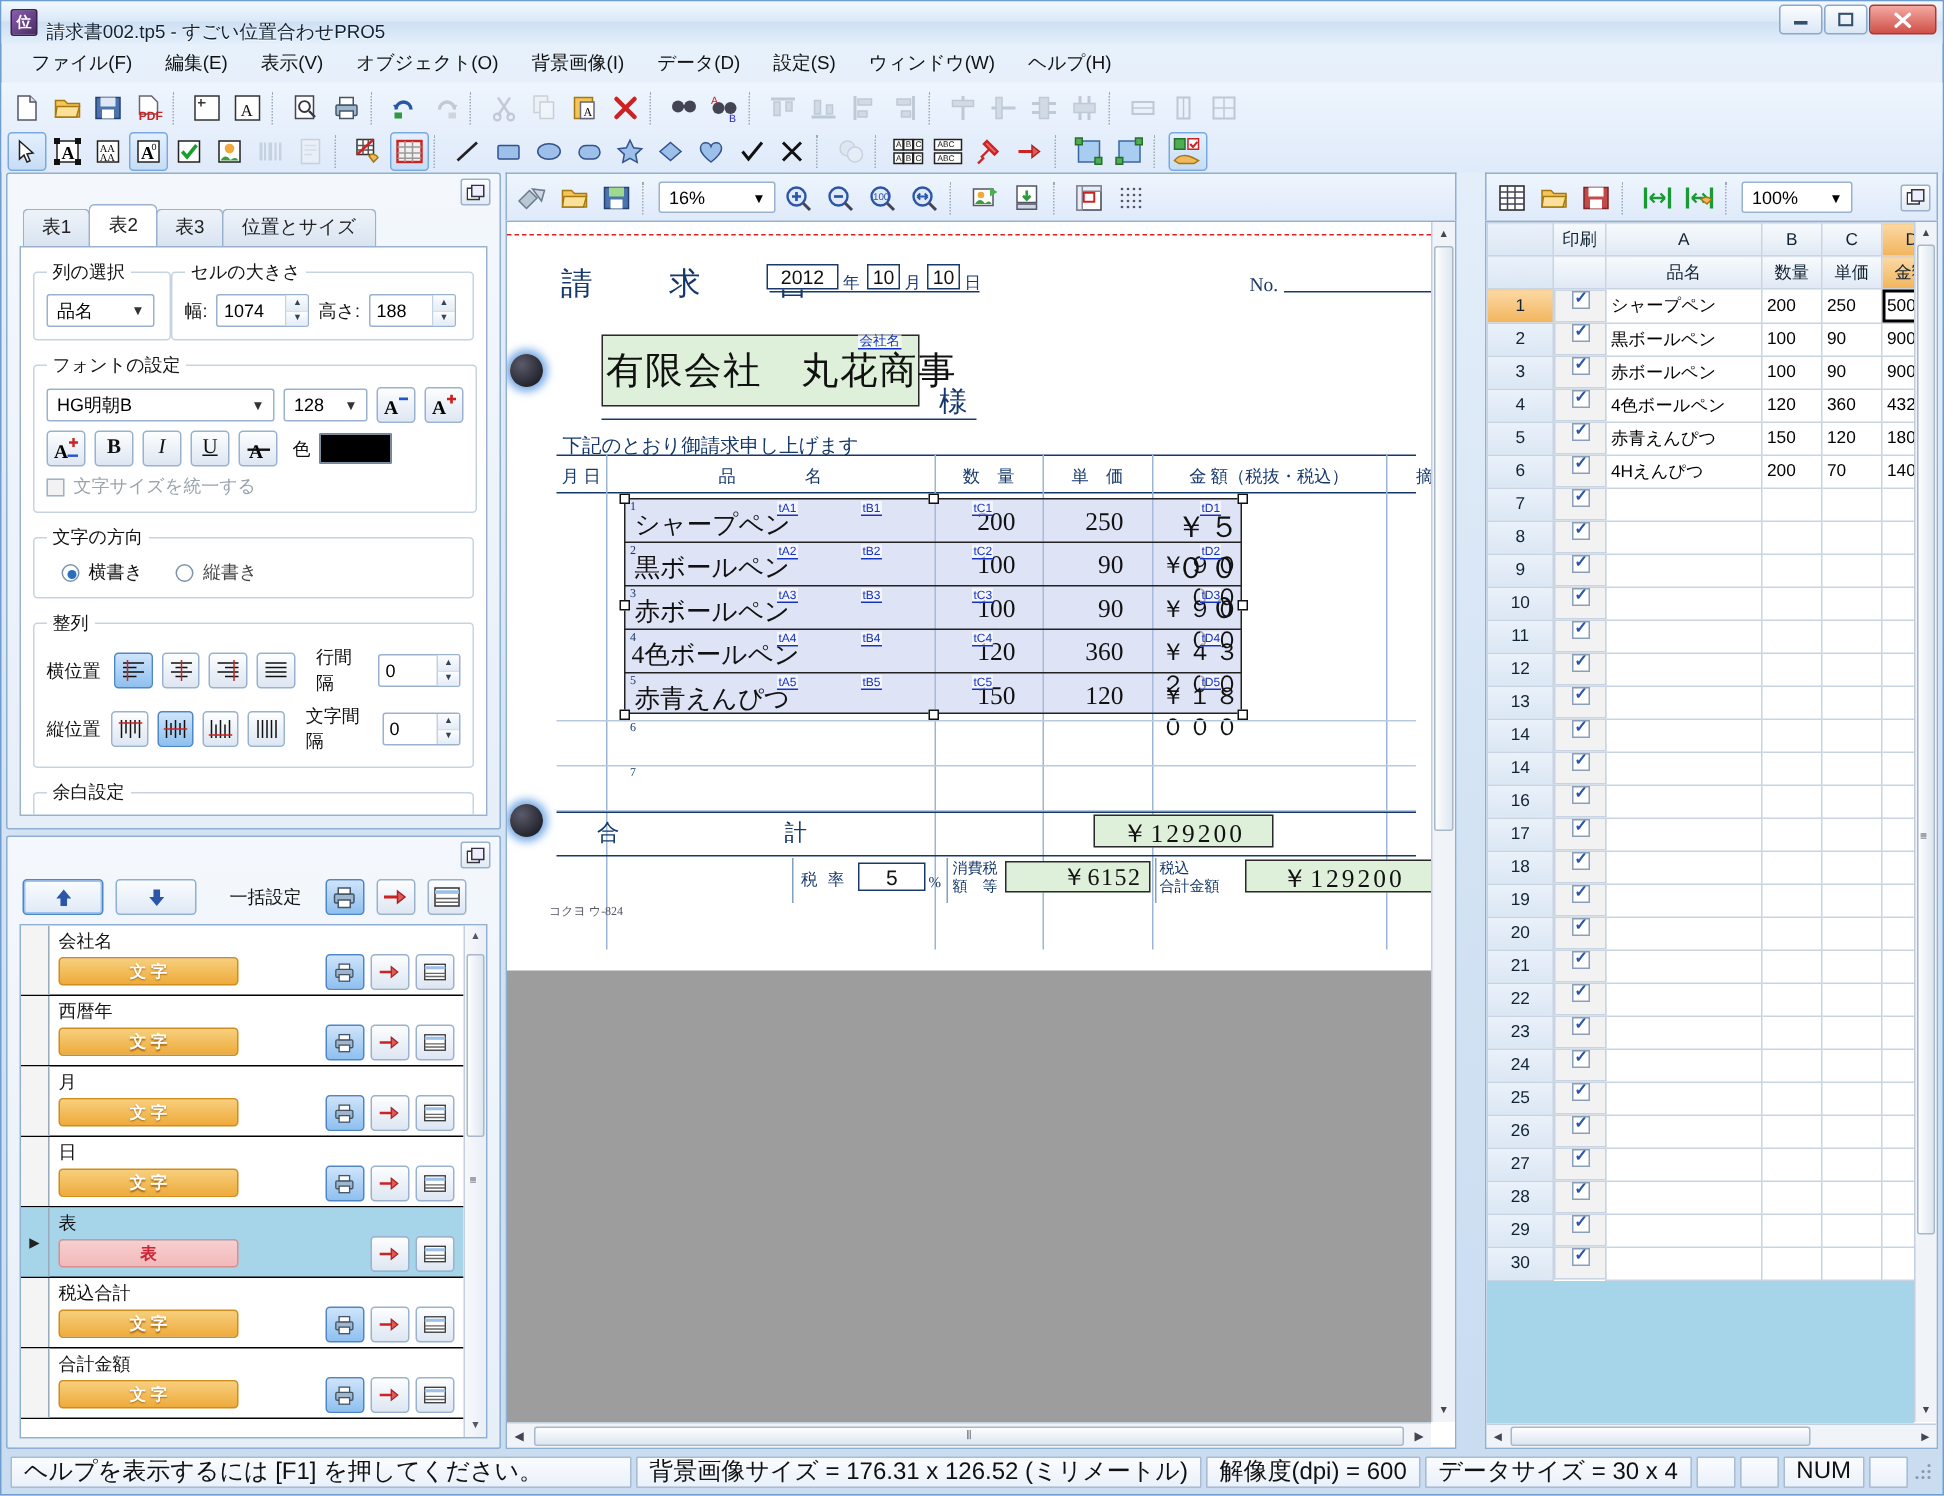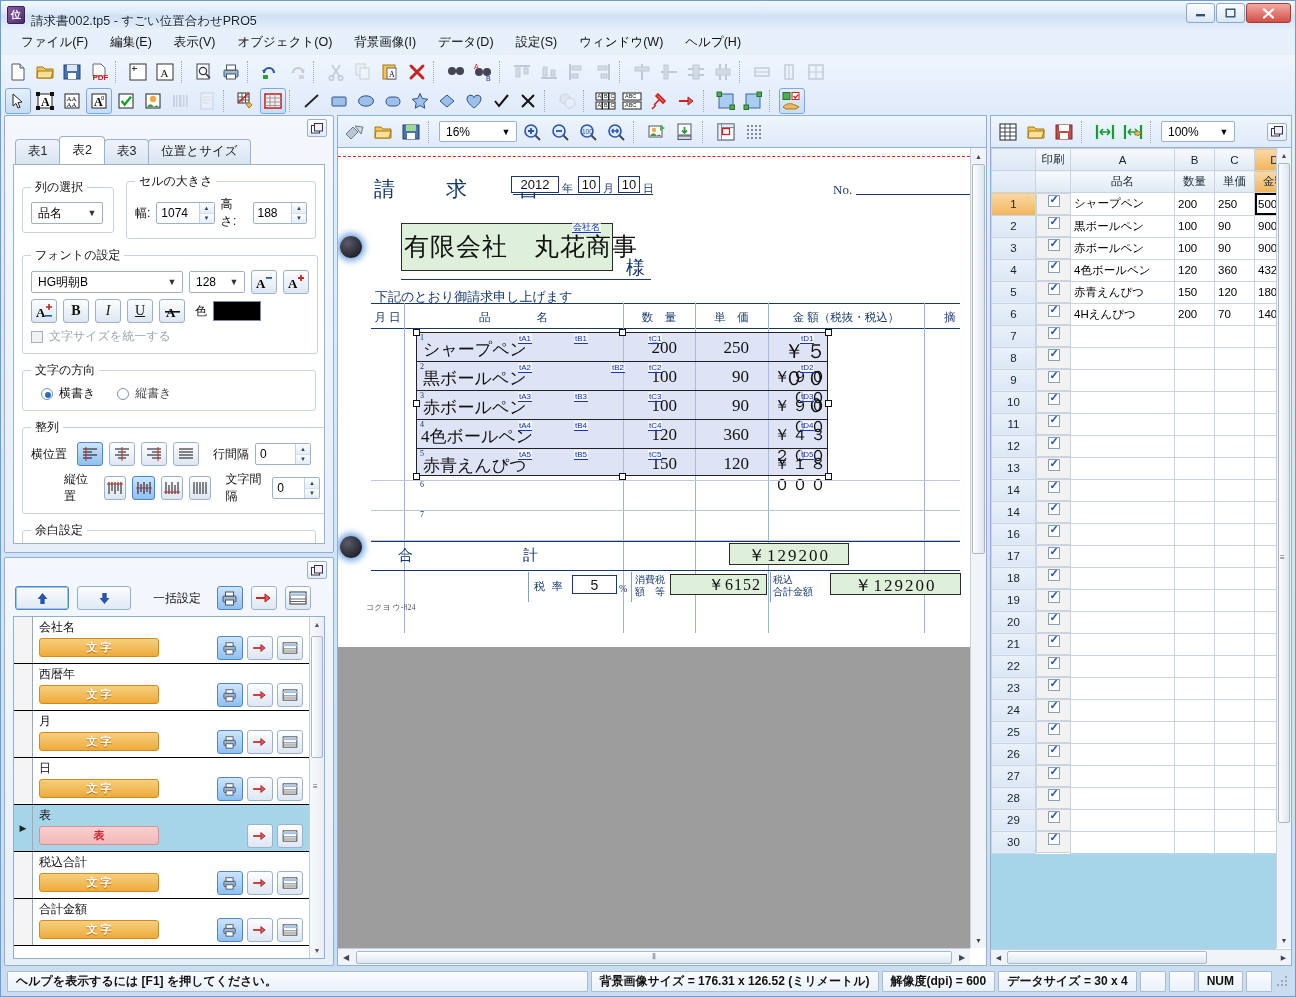--- a/index.html
+++ b/index.html
@@ -51,21 +51,21 @@
     width:26px;height:26px;border:1px solid transparent;border-radius:3px;
     display:flex;align-items:center;justify-content:center;position:relative;
   }
   .tbtn.sel { border-color:#7aa9df; background:linear-gradient(180deg,#e4f0fd,#c6ddf6); }
   .tsep { width:7px;height:22px;border-left:1px dotted #9ab; margin:0 2px; }
   .dis { opacity:.38; }
   
   .main { flex:1 1 auto; display:flex; min-height:0; padding:0 3px 0 3px; gap:3px; }
   .col-left { width:330px; flex:0 0 330px; display:flex; flex-direction:column; gap:4px; }
   .col-center { flex:1 1 auto; min-width:0; display:flex; flex-direction:column; }
-  .col-right { width:302px; flex:0 0 302px; display:flex; flex-direction:column; }
+  .col-right { width:302px; flex:0 0 302px; display:flex; flex-direction:column;margin-left:16px; }
   .panel {
     background:linear-gradient(180deg,#f4f8fd,#e6eef8);
     border:1px solid #8fb0d2; border-radius:2px;
     display:flex;flex-direction:column; position:relative; min-height:0;
   }
   .pbar { height:24px;flex:0 0 24px;display:flex;justify-content:flex-end;align-items:center;padding-right:6px; }
   .pinbtn { width:20px;height:18px;border:1px solid #9ab2cd;border-radius:2px;
      background:linear-gradient(180deg,#fdfefe,#e2eaf4); display:flex;align-items:center;justify-content:center;}
   
   .tabs { display:flex; align-items:flex-end; padding-left:10px; height:24px; }
@@ -169,21 +169,21 @@
   table.dg td.chk{text-align:center;width:35px;}
   .dgcb{width:12px;height:12px;border:1px solid #8aa0b8;background:#fff;display:inline-block;position:relative;vertical-align:middle;}
   .dgcb::after{content:"✓";position:absolute;left:1px;top:-3px;font-size:11px;color:#2a55a8;font-weight:bold;}
   .cellsel{outline:2px solid #000;outline-offset:-2px;}
   .gridblue{background:#a6d5ea;flex:1 1 auto;}
   .grid-vsb{position:absolute;right:0;top:0;bottom:17px;width:15px;background:#f0f3f7;border-left:1px solid #c3cfdd;display:flex;flex-direction:column;}
   .grid-hsb{position:absolute;left:0;right:0;bottom:0;height:16px;background:#f0f3f7;border-top:1px solid #c3cfdd;display:flex;align-items:center;}
   
   .statusbar{flex:0 0 30px;height:30px;display:flex;align-items:center;gap:3px;padding:0 6px;}
   .sbox{height:21px;border:1px solid #a9bcd2;background:linear-gradient(180deg,#fafcff,#eaf1f9);
-     display:flex;align-items:center;padding:0 8px;font-size:12px;color:#111;border-radius:1px;font-weight:bold;}
+     display:flex;align-items:center;padding:0 8px;font-size:16px;color:#111;border-radius:1px;}
   .sbox.grow{flex:1 1 auto;}
   svg{display:block;}
 </style>
 </head>
 <body>
 
 <div class="window">
 
   <div class="titlebar">
     <div class="appicon">位</div>
@@ -627,21 +627,21 @@
           </div>
         </div>
         <div class="tabs">
           <div class="tab">表1</div>
           <div class="tab active">表2</div>
           <div class="tab">表3</div>
           <div class="tab">位置とサイズ</div>
         </div>
         <div class="tabbody">
 
-          <div style="display:flex; gap:12px;align-items:center;">
+          <div style="display:flex; gap:0;">
             <fieldset class="gb" style="width:92px;">
               <legend>列の選択</legend>
               <div class="combo" style="width:72px;">
                 <span>品名</span>
                 <span class="arrow">▼</span>
               </div>
             </fieldset>
             <fieldset class="gb" style="flex:1;">
               <legend>セルの大きさ</legend>
               <div class="row" style="margin-bottom:0;">
@@ -767,21 +767,21 @@
               <span class="lbl" style="margin-left:8px;">行間隔</span>
               <div class="spin" style="width:56px;">
                 <input readonly="" value="0" style="">
                 <span class="spinbtns">
                     <i>▲</i>
                     <i>▼</i>
                   </span>
               </div>
             </div>
             <div class="row" style="margin-bottom:0;">
-              <span class="lbl" style="width:40px;margin-left:33px;">縦位置</span>
+              <span class="lbl" style="width:40px;">縦位置</span>
               <div class="sqbtn">
                 <svg width="16" height="14" viewBox="0 0 16 14">
                     <g stroke="#111">
                       <path d="M2 1v12M5 1v9M8 1v12M11 1v9M14 1v12"></path>
                     </g>
                     <path d="M0 3h16" stroke="#c22"></path>
                   </svg>
               </div>
               <div class="sqbtn on">
                 <svg width="16" height="14" viewBox="0 0 16 14">
@@ -1255,21 +1255,21 @@
             <div style="position:absolute;left:358px;top:190px;width:53px;text-align:right;font-size:17px;color:#111;font-family:'Liberation Serif',serif;">250</div>
             <div class="tag" style="left:310px;top:186px;">tC1</div>
             <div style="position:absolute;left:434px;top:190px;width:56px;text-align:right;font-size:20px;color:#111;font-family:'Liberation Serif',serif;letter-spacing:2px;">￥５０００</div>
             <div class="tag" style="left:462px;top:186px;">tD1</div>
 
             <div style="position:absolute;left:78px;top:214px;width:412px;height:29px;border-bottom:1px solid #222;"></div>
             <div style="position:absolute;left:82px;top:214px;font-size:8px;color:#14386b;">2</div>
             <div style="position:absolute;left:85px;top:219px;font-size:17px;color:#111;font-family:'Liberation Serif',serif;">黒ボールペン</div>
             <div class="tag" style="left:180px;top:215px;">tA2</div>
             <div style="position:absolute;left:287px;top:219px;width:52px;text-align:right;font-size:17px;color:#111;font-family:'Liberation Serif',serif;">100</div>
-            <div class="tag" style="left:236px;top:215px;margin-left:37px;">tB2</div>
+            <div class="tag" style="left:236px;top:215px;">tB2</div>
             <div style="position:absolute;left:358px;top:219px;width:53px;text-align:right;font-size:17px;color:#111;font-family:'Liberation Serif',serif;">90</div>
             <div class="tag" style="left:310px;top:215px;">tC2</div>
             <div style="position:absolute;left:434px;top:219px;width:56px;text-align:right;font-size:16px;color:#111;font-family:'Liberation Serif',serif;letter-spacing:2px;">￥９０００</div>
             <div class="tag" style="left:462px;top:215px;">tD2</div>
 
             <div style="position:absolute;left:78px;top:243px;width:412px;height:29px;border-bottom:1px solid #222;"></div>
             <div style="position:absolute;left:82px;top:243px;font-size:8px;color:#14386b;">3</div>
             <div style="position:absolute;left:85px;top:248px;font-size:17px;color:#111;font-family:'Liberation Serif',serif;">赤ボールペン</div>
             <div class="tag" style="left:180px;top:244px;">tA3</div>
             <div style="position:absolute;left:287px;top:248px;width:52px;text-align:right;font-size:17px;color:#111;font-family:'Liberation Serif',serif;">100</div>

